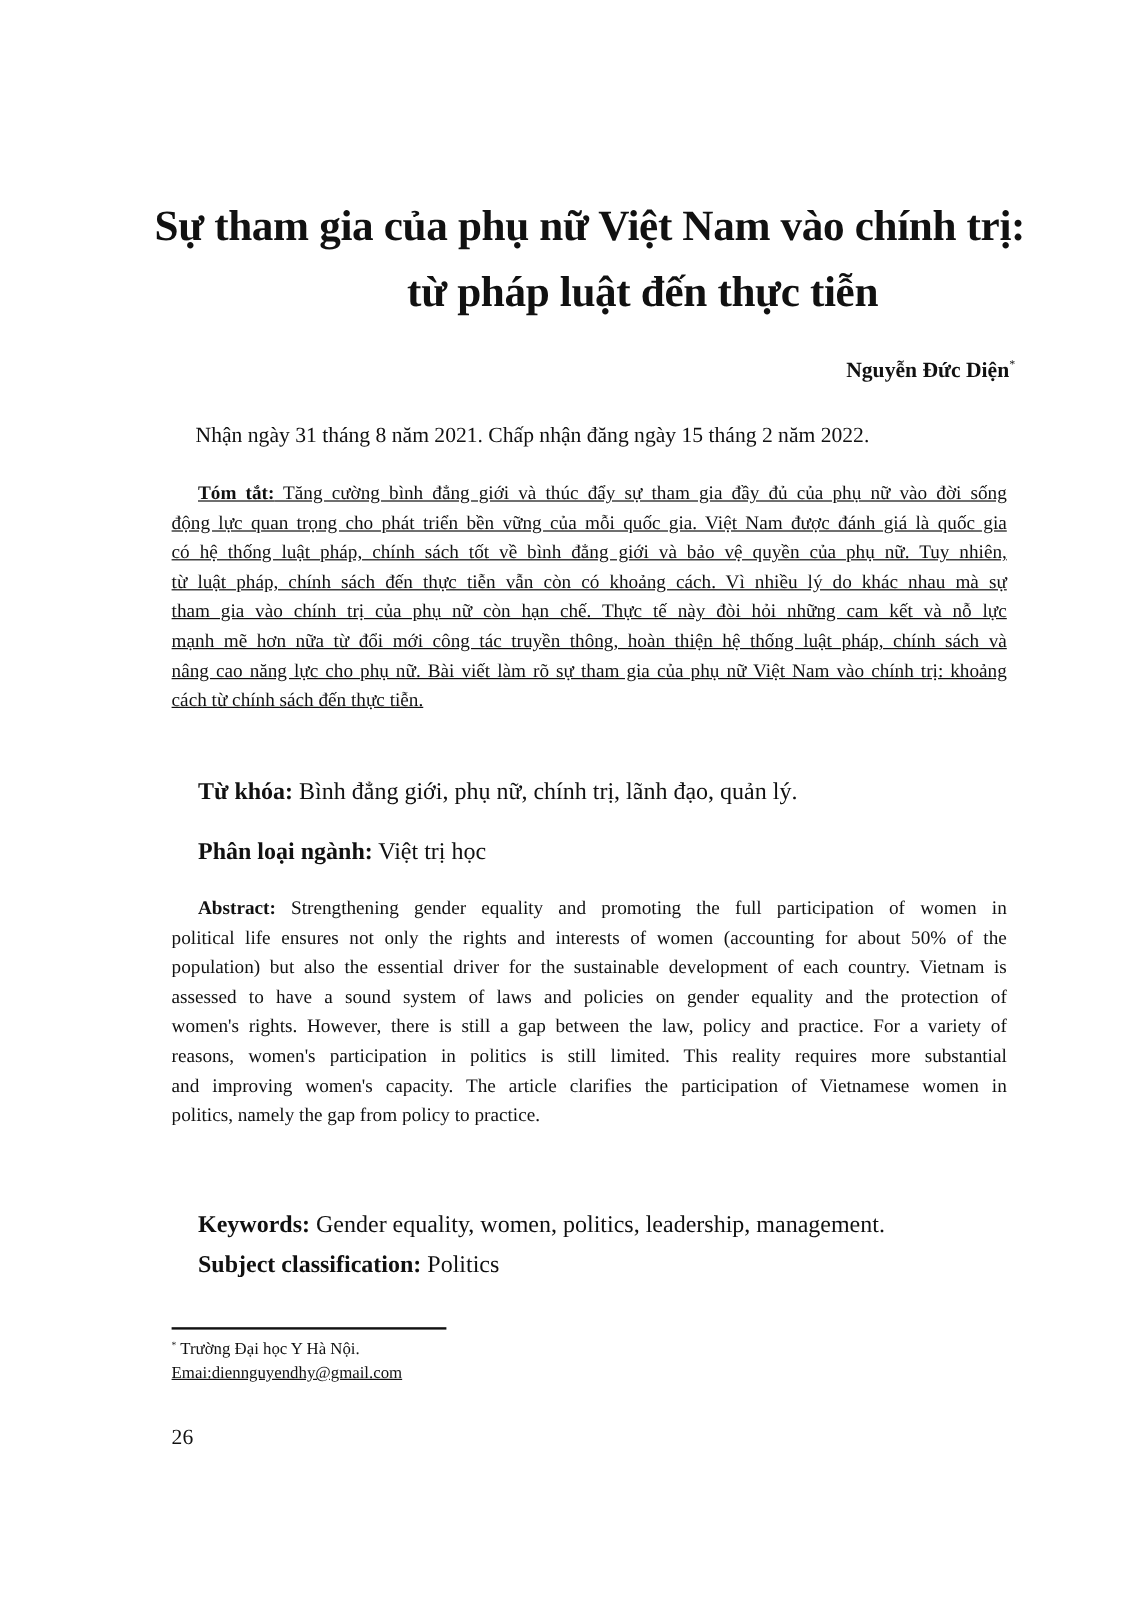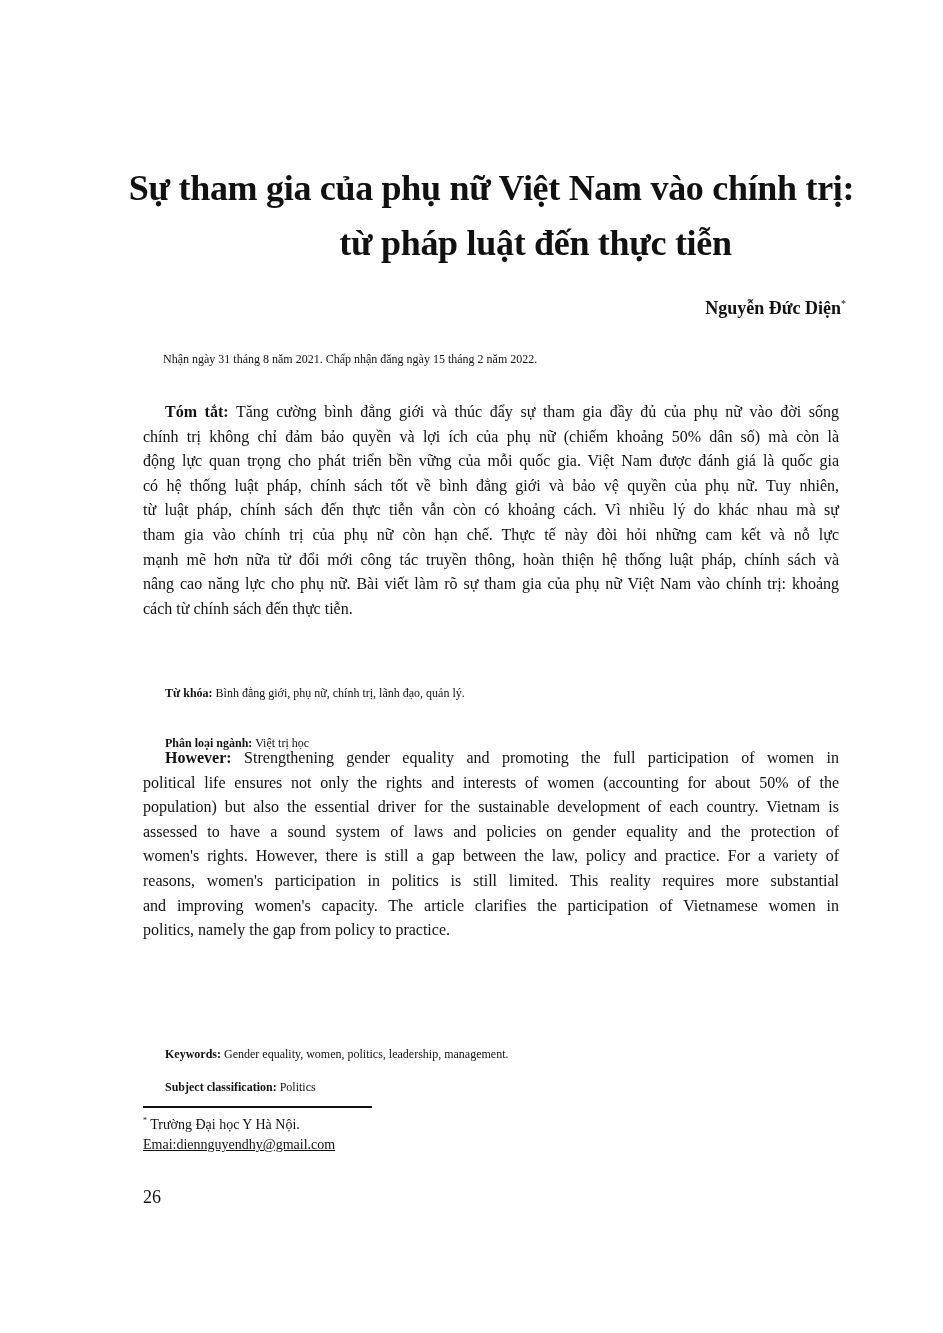--- a/index.html
+++ b/index.html
@@ -4,66 +4,65 @@
 <style>
   html, body { margin: 0; padding: 0; background: #ffffff; }
   body { width: 943px; height: 1333px; position: relative; overflow: hidden;
          font-family: "Liberation Serif", "DejaVu Serif", serif; color: #111; }
   .title { position: absolute; left: 0; width: 943px; text-align: center;
            font-weight: bold; font-size: 36px; line-height: 50px; letter-spacing: -0.3px; margin-left: 20px; }
   .title.l1 { top: 163px; }
   .title.l2 { top: 218px; padding-left: 44px; }
   .author { position: absolute; right: 97px; top: 298px; font-weight: bold; font-size: 18px; }
   .author sup { font-size: 10px; font-weight: normal; vertical-align: super; }
-  .received { position: absolute; left: 163px; top: 352px; font-size: 12px; }
+  .received { position: absolute; left: 163px; top: 352px; font-size: 18px; }
   .para { position: absolute; left: 143px; width: 696px; font-size: 16px; line-height: 24.6px; }
   .para .ln { display: block; text-align: justify; text-align-last: justify; white-space: nowrap; height: 24.6px; }
   .para .ln.first { padding-left: 22px; }
   .para .ln.last { text-align-last: left; }
   .lbl { font-weight: bold; }
-  .single { position: absolute; left: 165px; font-size: 12px; margin-top: 37px; }
+  .single { position: absolute; left: 165px; font-size: 20px; }
   .fn-rule { position: absolute; left: 143px; top: 1106px; width: 229px; height: 0; border-top: 2px solid #111; }
   .fn { position: absolute; left: 143px; font-size: 14px; }
   .fn sup { font-size: 8px; }
   .pageno { position: absolute; left: 143px; top: 1187px; font-size: 18px; }
 </style>
 </head>
 <body>
 
 <div class="title l1">Sự tham gia của phụ nữ Việt Nam vào chính trị:</div>
 <div class="title l2">từ pháp luật đến thực tiễn</div>
 
 <div class="author">
   <span>Nguyễn Đức Diện</span><sup>*</sup>
 </div>
 
 <div class="received">Nhận ngày 31 tháng 8 năm 2021. Chấp nhận đăng ngày 15 tháng 2 năm 2022.</div>
 
-<div class="para" style="top:400px;">
+<div class="para" style="top:400px;text-decoration:underline;">
   <span class="ln first"><span class="lbl">Tóm tắt:</span><span> Tăng cường bình đẳng giới và thúc đẩy sự tham gia đầy đủ của phụ nữ vào đời sống</span></span>
-  <span class="ln">chính trị không chỉ đảm bảo quyền và lợi ích của phụ nữ (chiếm khoảng 50% dân số) mà còn là</span>
   <span class="ln">động lực quan trọng cho phát triển bền vững của mỗi quốc gia. Việt Nam được đánh giá là quốc gia</span>
   <span class="ln">có hệ thống luật pháp, chính sách tốt về bình đẳng giới và bảo vệ quyền của phụ nữ. Tuy nhiên,</span>
   <span class="ln">từ luật pháp, chính sách đến thực tiễn vẫn còn có khoảng cách. Vì nhiều lý do khác nhau mà sự</span>
   <span class="ln">tham gia vào chính trị của phụ nữ còn hạn chế. Thực tế này đòi hỏi những cam kết và nỗ lực</span>
   <span class="ln">mạnh mẽ hơn nữa từ đổi mới công tác truyền thông, hoàn thiện hệ thống luật pháp, chính sách và</span>
   <span class="ln">nâng cao năng lực cho phụ nữ. Bài viết làm rõ sự tham gia của phụ nữ Việt Nam vào chính trị: khoảng</span>
   <span class="ln last">cách từ chính sách đến thực tiễn.</span>
 </div>
 
 <div class="single" style="top:649px;">
   <span class="lbl">Từ khóa:</span><span> Bình đẳng giới, phụ nữ, chính trị, lãnh đạo, quản lý.</span>
 </div>
 
 <div class="single" style="top:699px;">
   <span class="lbl">Phân loại ngành:</span><span> Việt trị học</span>
 </div>
 
 <div class="para" style="top:746px;">
-  <span class="ln first"><span class="lbl">However:</span><span> Strengthening gender equality and promoting the full participation of women in</span></span>
+  <span class="ln first"><span class="lbl">Abstract:</span><span> Strengthening gender equality and promoting the full participation of women in</span></span>
   <span class="ln">political life ensures not only the rights and interests of women (accounting for about 50% of the</span>
   <span class="ln">population) but also the essential driver for the sustainable development of each country. Vietnam is</span>
   <span class="ln">assessed to have a sound system of laws and policies on gender equality and the protection of</span>
   <span class="ln">women's rights. However, there is still a gap between the law, policy and practice. For a variety of</span>
   <span class="ln">reasons, women's participation in politics is still limited. This reality requires more substantial</span>
   <span class="ln">and improving women's capacity. The article clarifies the participation of Vietnamese women in</span>
   <span class="ln last">politics, namely the gap from policy to practice.</span>
 </div>
 
 <div class="single" style="top:1010px;text-align:center;">

